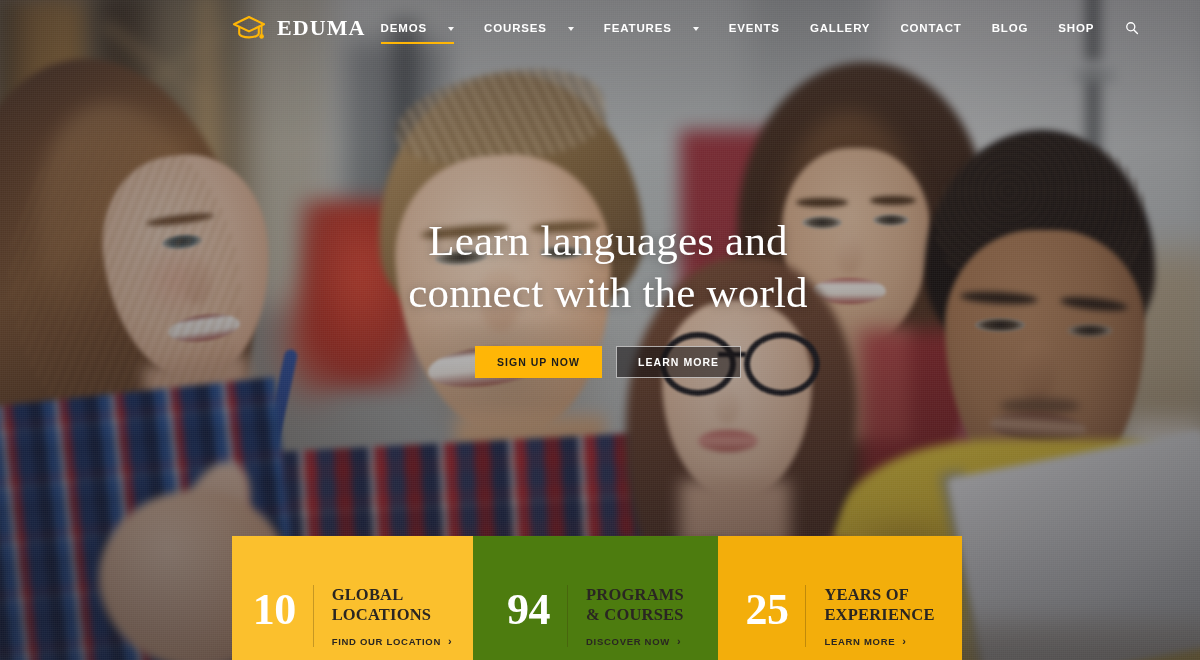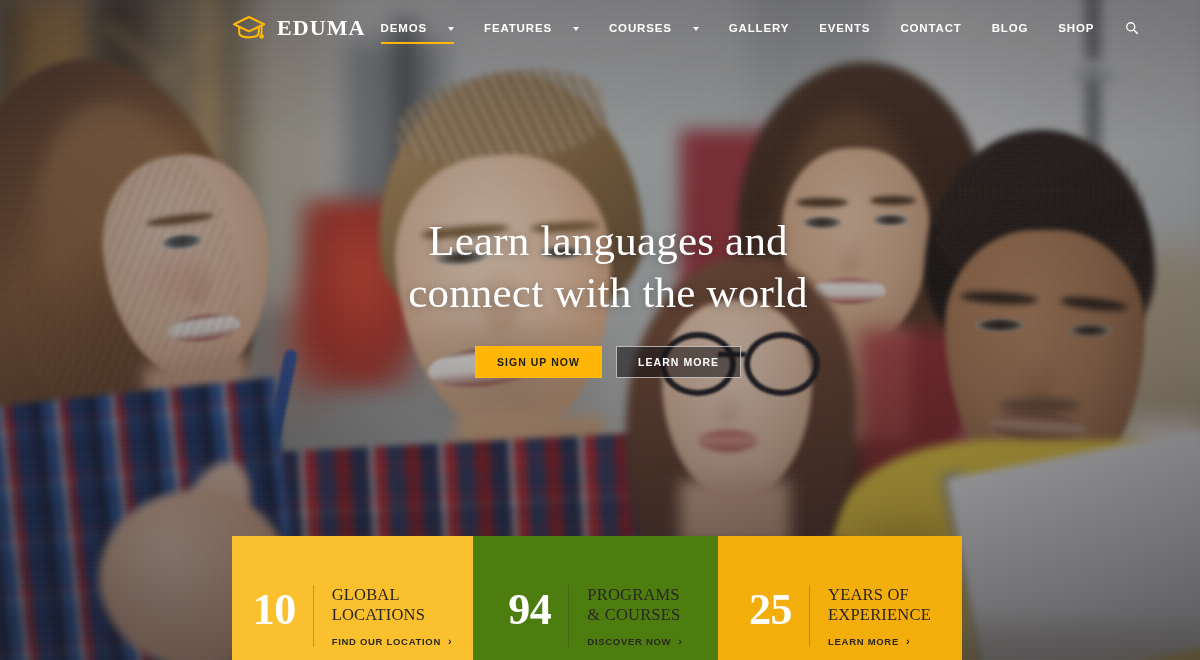--- a/index.html
+++ b/index.html
@@ -639,21 +639,21 @@
     font-size:44px; font-weight:700; color:#ffffff;
     line-height:1; padding-right:17px; padding-top:3px;
     letter-spacing:-.5px;
   }
   .stat-right{
     border-left:1px solid rgba(60,45,10,.28);
     padding-left:18px;
   }
   .stat-label{
     font-family:"Liberation Serif", serif;
-    font-size:16.5px; font-weight:400; color:#2a2622;
+    font-size:16.5px; font-weight:700; color:#2a2622;
     line-height:1.22; text-transform:uppercase; letter-spacing:.2px;
     white-space:pre-line;
   }
   .stat-link{
     margin-top:11px; display:flex; align-items:center; gap:7px;
     font-size:9.5px; font-weight:700; color:#2a2622;
     letter-spacing:.7px; text-transform:uppercase; cursor:pointer;
   }
   .stat-link .arr{
     font-size:11px; font-weight:700; line-height:1;
@@ -772,32 +772,32 @@
     </span>
     <span id="logo-text">EDUMA</span>
   </div>
 
   <nav id="nav">
     <div class="nav-item active">
       <span>DEMOS</span>
       <span class="caret"></span>
     </div>
     <div class="nav-item">
+      <span>COURSES</span>
+      <span class="caret"></span>
+    </div>
+    <div class="nav-item">
       <span>FEATURES</span>
       <span class="caret"></span>
     </div>
     <div class="nav-item">
-      <span>COURSES</span>
-      <span class="caret"></span>
+      <span>EVENTS</span>
     </div>
     <div class="nav-item">
       <span>GALLERY</span>
-    </div>
-    <div class="nav-item">
-      <span>EVENTS</span>
     </div>
     <div class="nav-item">
       <span>CONTACT</span>
     </div>
     <div class="nav-item">
       <span>BLOG</span>
     </div>
     <div class="nav-item">
       <span>SHOP</span>
     </div>

